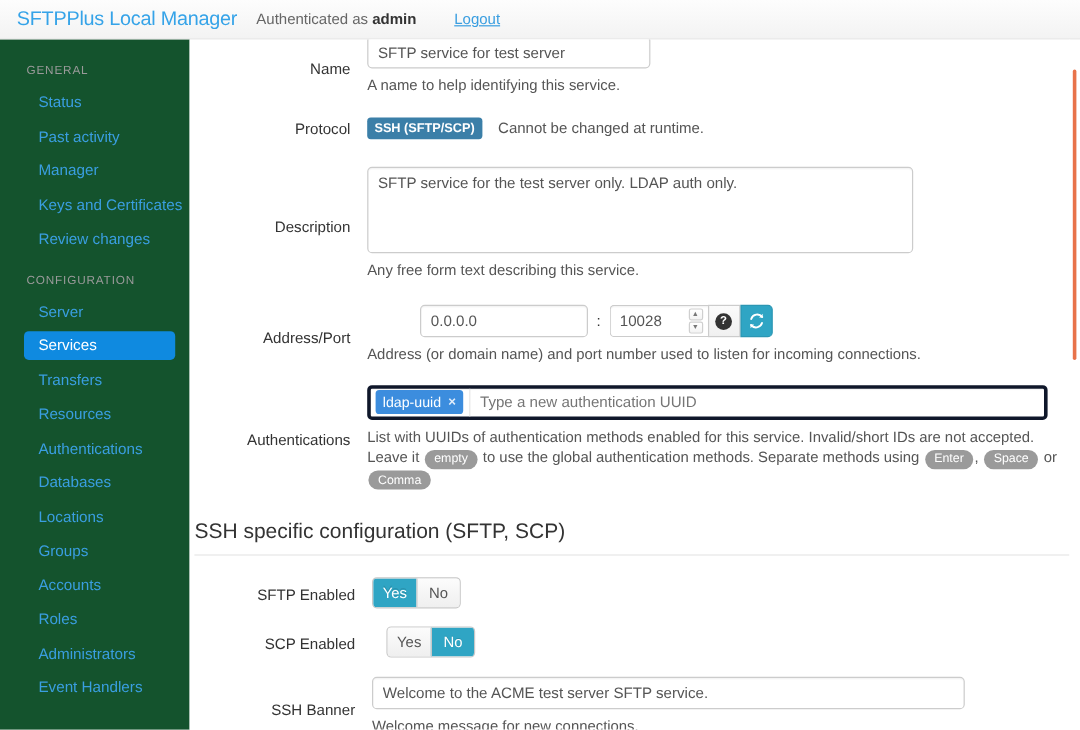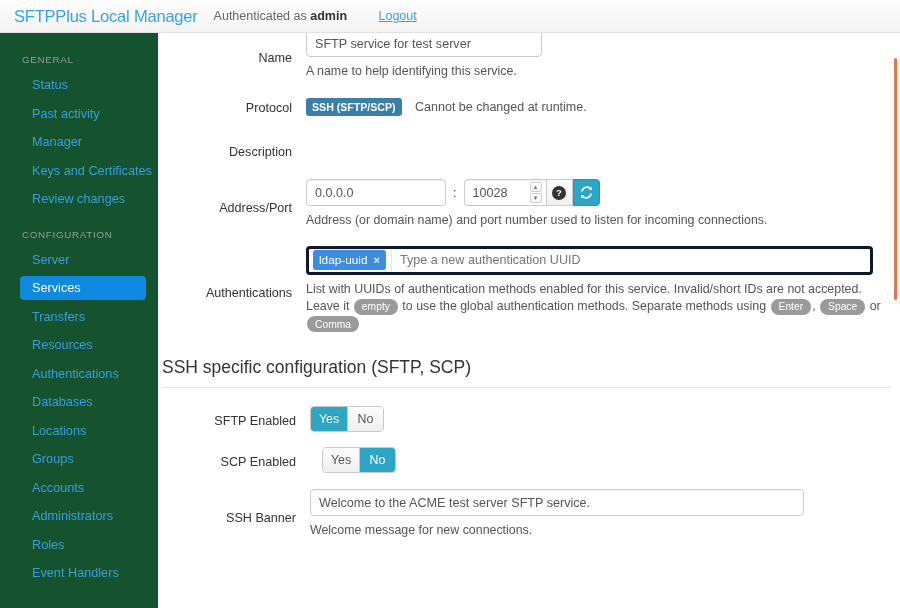--- a/index.html
+++ b/index.html
@@ -132,21 +132,21 @@
     vertical-align: middle;
   }
   .protocol-note {
     font-size: 12.5px;
     color: #555;
     margin-left: 9px;
     vertical-align: middle;
   }
 
   
-  .addr-group { display: flex; align-items: center; }
+  .addr-group { display: flex; align-items: center; margin-left: 44px; }
   .colon { margin: 0 7px; font-size: 12.6px; color: #333; }
   .spin-wrap {
     position: relative;
     display: inline-flex;
     align-items: center;
   }
   input.port-input {
     width: 82px; height: 27px;
     border-radius: 4px 0 0 4px;
     border-right: none;
@@ -312,22 +312,22 @@
   <div class="nav-section second">CONFIGURATION</div>
   <a class="nav-item" href="#">Server</a>
   <a class="nav-item active" href="#">Services</a>
   <a class="nav-item" href="#">Transfers</a>
   <a class="nav-item" href="#">Resources</a>
   <a class="nav-item" href="#">Authentications</a>
   <a class="nav-item" href="#">Databases</a>
   <a class="nav-item" href="#">Locations</a>
   <a class="nav-item" href="#">Groups</a>
   <a class="nav-item" href="#">Accounts</a>
+  <a class="nav-item" href="#">Roles</a>
   <a class="nav-item" href="#">Administrators</a>
-  <a class="nav-item" href="#">Roles</a>
   <a class="nav-item" href="#">Event Handlers</a>
 </nav>
 
 <main class="main">
 
   <div class="row" style="margin-top:-3px;">
     <div class="row-label">Name</div>
     <div class="row-field">
       <input class="txt name-input" type="text" value="SFTP service for test server" style="">
       <div class="help">A name to help identifying this service.</div>
@@ -337,20 +337,24 @@
   <div class="row" style="margin-top:17px;">
     <div class="row-label" style="padding-top:2px;">Protocol</div>
     <div class="row-field">
       <span class="badge-protocol">SSH (SFTP/SCP)</span>
       <span class="protocol-note">Cannot be changed at runtime.</span>
     </div>
   </div>
 
   <div class="row" style="margin-top:23px;">
     <div class="row-label">Description</div>
+    <div class="row-field">
+      <textarea class="txt desc-input" style="">SFTP service for the test server only. LDAP auth only.</textarea>
+      <div class="help">Any free form text describing this service.</div>
+    </div>
   </div>
 
   <div class="row" style="margin-top:20px;">
     <div class="row-label">Address/Port</div>
     <div class="row-field">
       <div class="addr-group">
         <input class="txt addr-input" type="text" value="0.0.0.0" style="">
         <span class="colon">:</span>
         <div class="spin-wrap">
           <input class="txt port-input" type="text" value="10028" style="">

